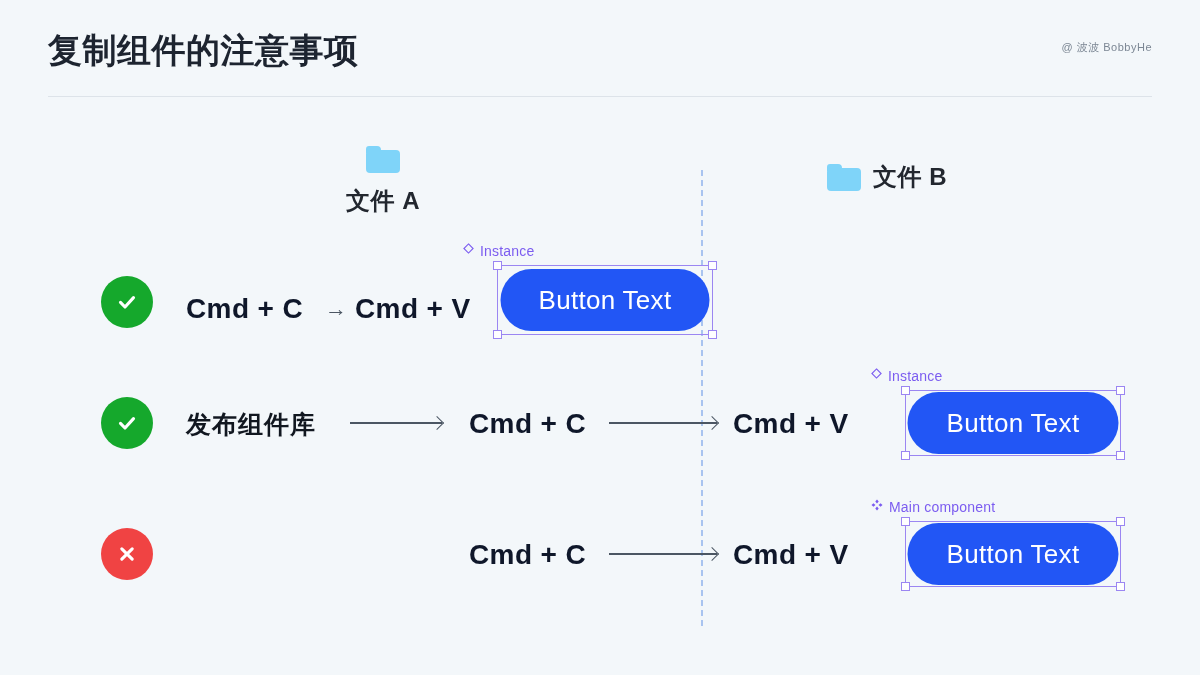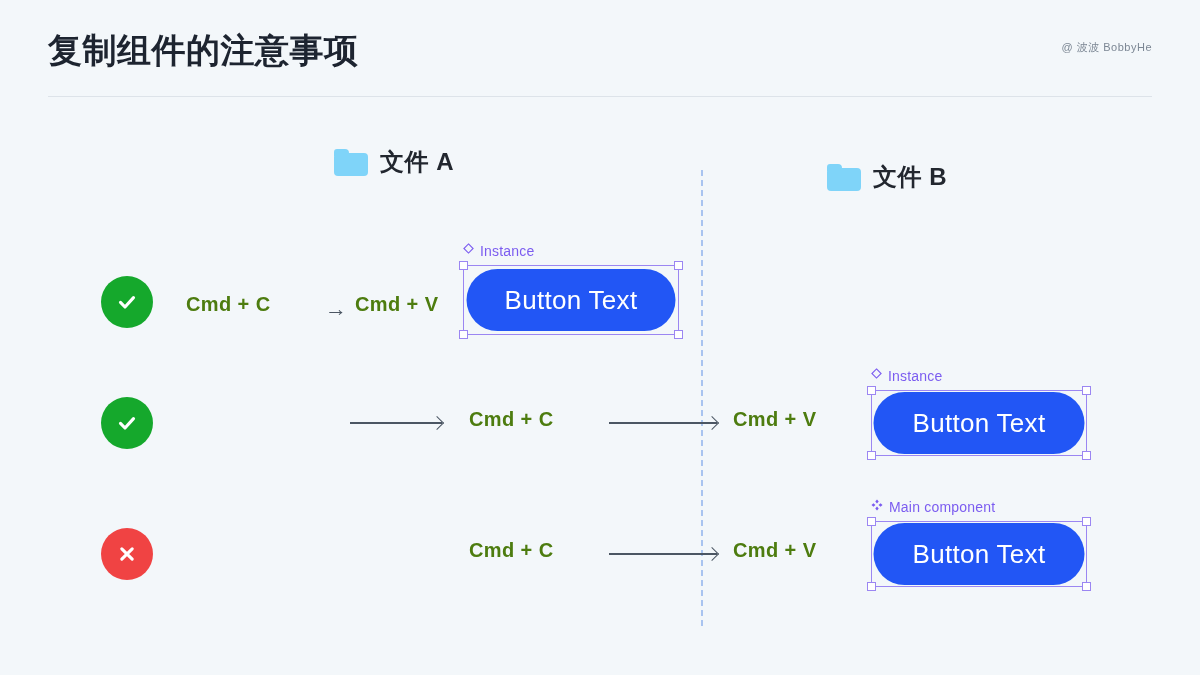--- a/index.html
+++ b/index.html
@@ -54,21 +54,21 @@
   }
 
   
   .folder-head {
     position: absolute;
     display: flex;
     align-items: center;
     gap: 12px;
     white-space: nowrap;
   }
-  #folder-a { left: 334px; top: 146px; }
+  #folder-a { left: 346px; top: 146px; flex-direction: column; }
   #folder-b { left: 827px; top: 161px; }
   .folder-icon { width: 34px; height: 27px; position: relative; flex: 0 0 auto; }
   .folder-icon .tab {
     position: absolute; left: 0; top: 0;
     width: 15px; height: 7px;
     background: #7fd4f9;
     border-radius: 3px 4px 0 0;
   }
   .folder-icon .body {
     position: absolute; left: 0; top: 4px;
@@ -89,23 +89,23 @@
     width: 52px; height: 52px;
     border-radius: 50%;
     display: flex; align-items: center; justify-content: center;
   }
   .status-ok { background: #15a82c; }
   .status-bad { background: #f04343; }
 
   
   .kbd {
     position: absolute;
-    font-size: 20px;
+    font-size: 28px;
     font-weight: bold;
-    color: #4d7c0f;
+    color: #0f172a;
     white-space: nowrap;
     letter-spacing: 0.4px;
   }
   .cn-label {
     position: absolute;
     font-size: 25px;
     font-weight: bold;
     color: #111720;
     white-space: nowrap;
     letter-spacing: 1px;
@@ -147,20 +147,21 @@
     display: flex;
     gap: 6px;
     font-size: 14px;
     color: #7b5cf0;
     white-space: nowrap;
     letter-spacing: 0.2px;
   }
   .sel-box {
     position: relative;
     border: 1.4px solid #9b86f2;
+    margin-left: 34px;
   }
   .btn-pill {
     position: absolute;
     left: 50%; top: 50%;
     transform: translate(-50%, -50%);
     background: #2256f5;
     color: #ffffff;
     border-radius: 999px;
     display: flex;
     align-items: center;
@@ -236,20 +237,21 @@
       <span class="handle br"></span>
     </div>
   </div>
 
   <div class="status-badge status-ok" style="left:101px; top:397px;">
     <svg width="26" height="26" viewBox="0 0 26 26" aria-hidden="true">
       <path d="M6.5 13.4 L11 18 L19.5 8.6" fill="none" stroke="#ffffff" stroke-width="3.1" stroke-linecap="round" stroke-linejoin="round"></path>
     </svg>
   </div>
 
+  <div class="cn-label" style="left:186px; top:408px;">发布组件库</div>
 
   <div class="long-arrow" style="left:350px; top:417px; width:92px;">
     <span class="shaft"></span>
       <span class="head"></span>
   </div>
 
   <div class="kbd" style="left:469px; top:408px;">Cmd + C</div>
 
   <div class="long-arrow" style="left:609px; top:417px; width:108px;">
     <span class="shaft"></span>

